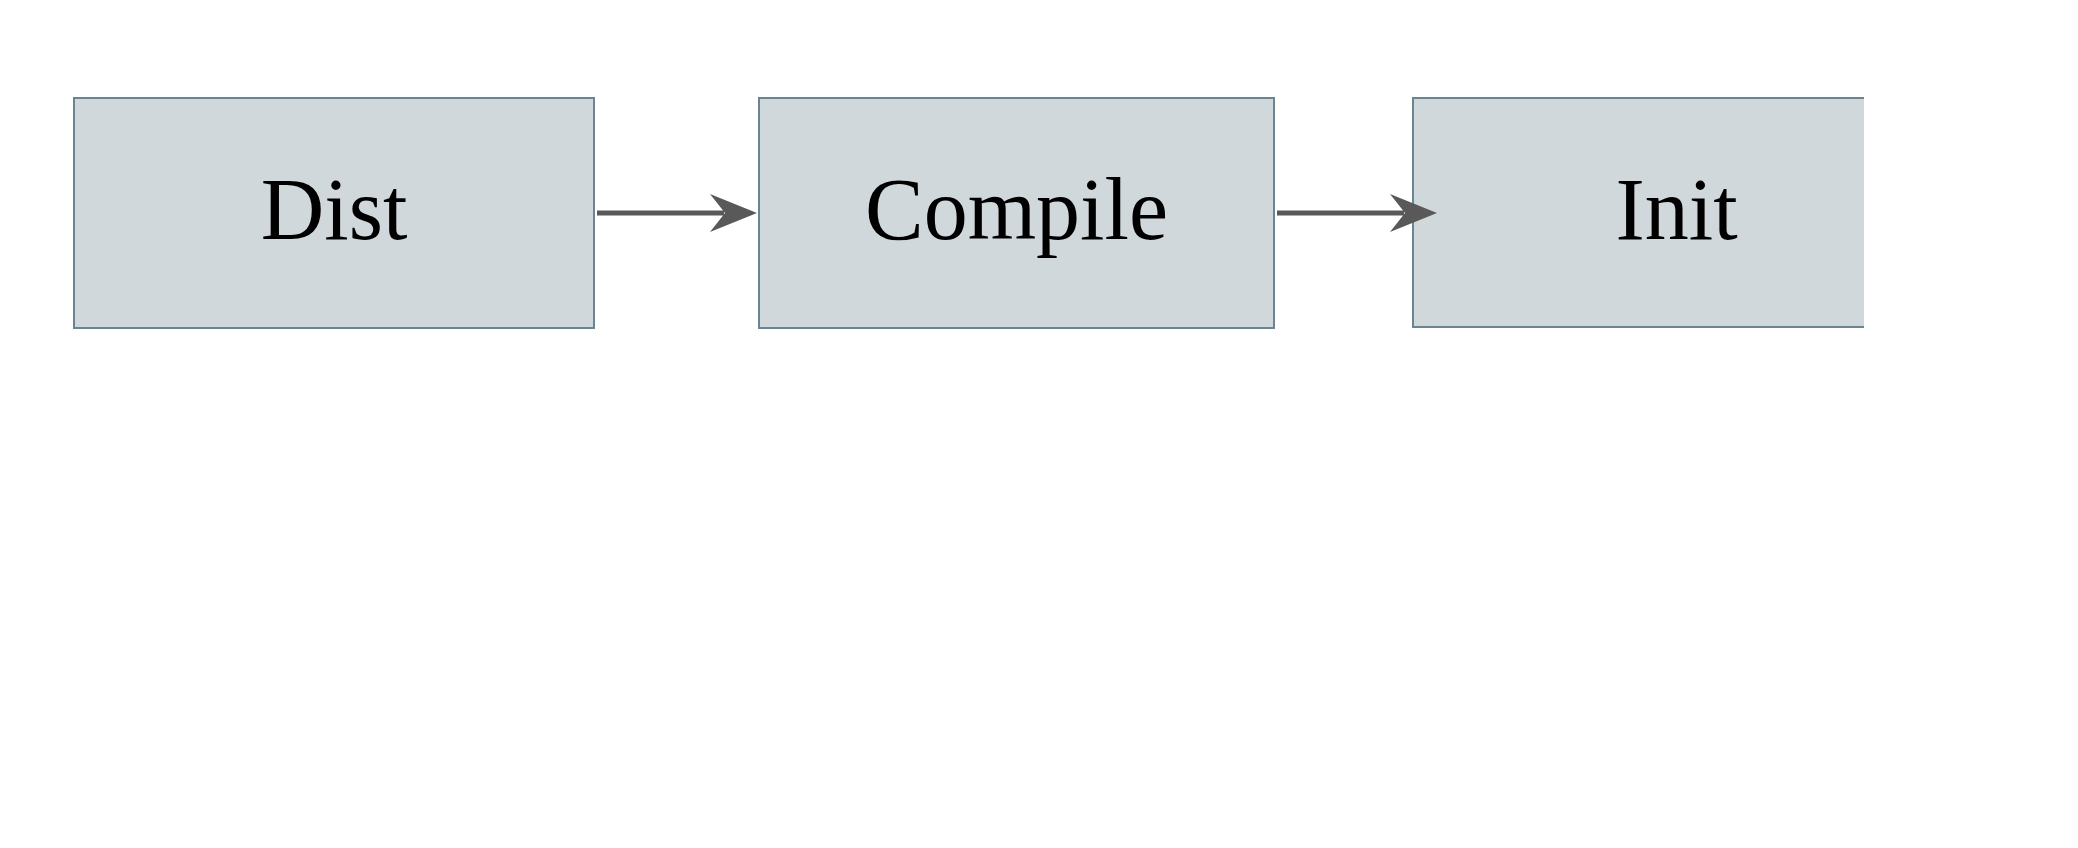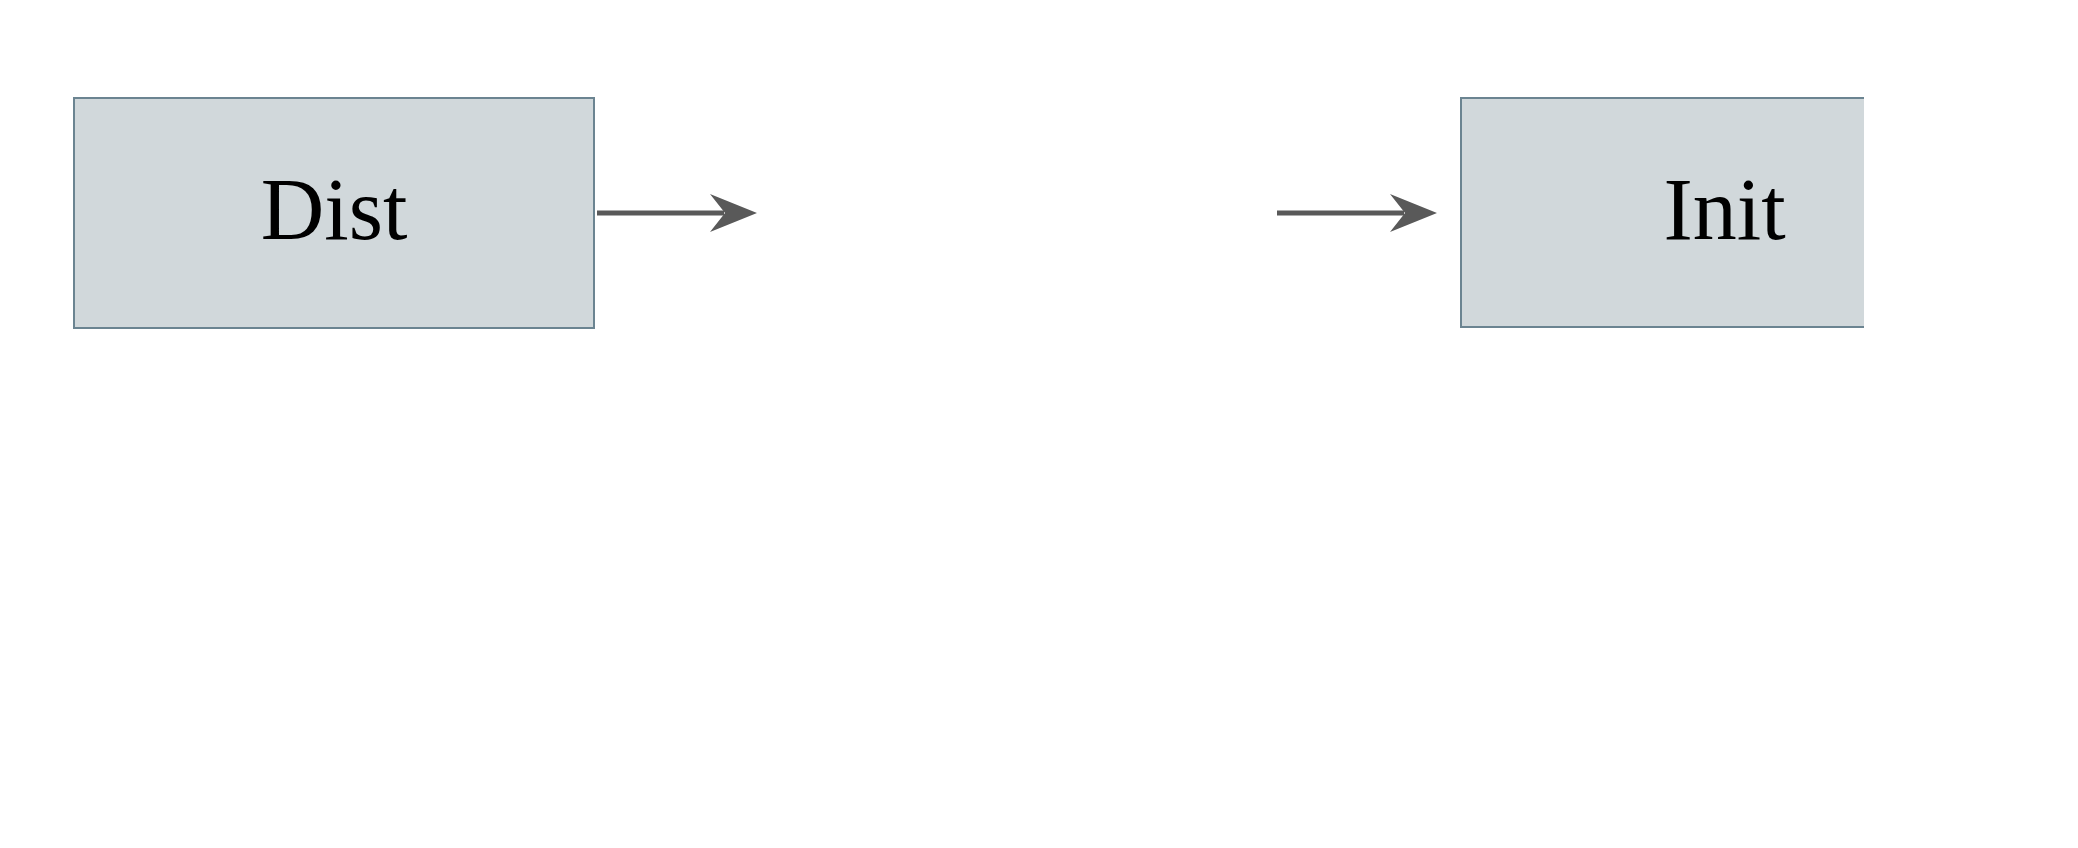--- a/index.html
+++ b/index.html
@@ -26,21 +26,21 @@
   }
   .node-label {
     font-size: 88px;
     line-height: 1;
     color: var(--text, #000000);
     white-space: nowrap;
     padding-bottom: 6px;
   }
   .node-dist    { left: 73px;   top: 97px;  width: 522px; height: 232px; }
   .node-compile { left: 758px;  top: 97px;  width: 517px; height: 232px; }
-  .node-init    { left: 1460px; top: 97px;  width: 529px; height: 231px; }
+  .node-init    { left: 1412px; top: 97px;  width: 529px; height: 231px; }
   .node-clean   { left: 757px;  top: 516px; width: 527px; height: 231px; }
   .edges-layer {
     position: absolute;
     left: 0;
     top: 0;
     width: 2078px;
     height: 848px;
     pointer-events: none;
   }
   .edges-layer line {
@@ -53,20 +53,23 @@
 </style>
 </head>
 <body>
 
 <div class="canvas">
 
   <div class="node node-dist">
     <span class="node-label">Dist</span>
   </div>
 
+  <div class="node node-compile">
+    <span class="node-label">Compile</span>
+  </div>
 
   <div class="node node-init">
     <span class="node-label">Init</span>
   </div>
 
 
   <svg class="edges-layer" viewBox="0 0 2078 848">
     <g>
       <line x1="597" y1="213" x2="724" y2="213"></line>
       <polygon points="757,213 710,194 725,213 710,232"></polygon>

